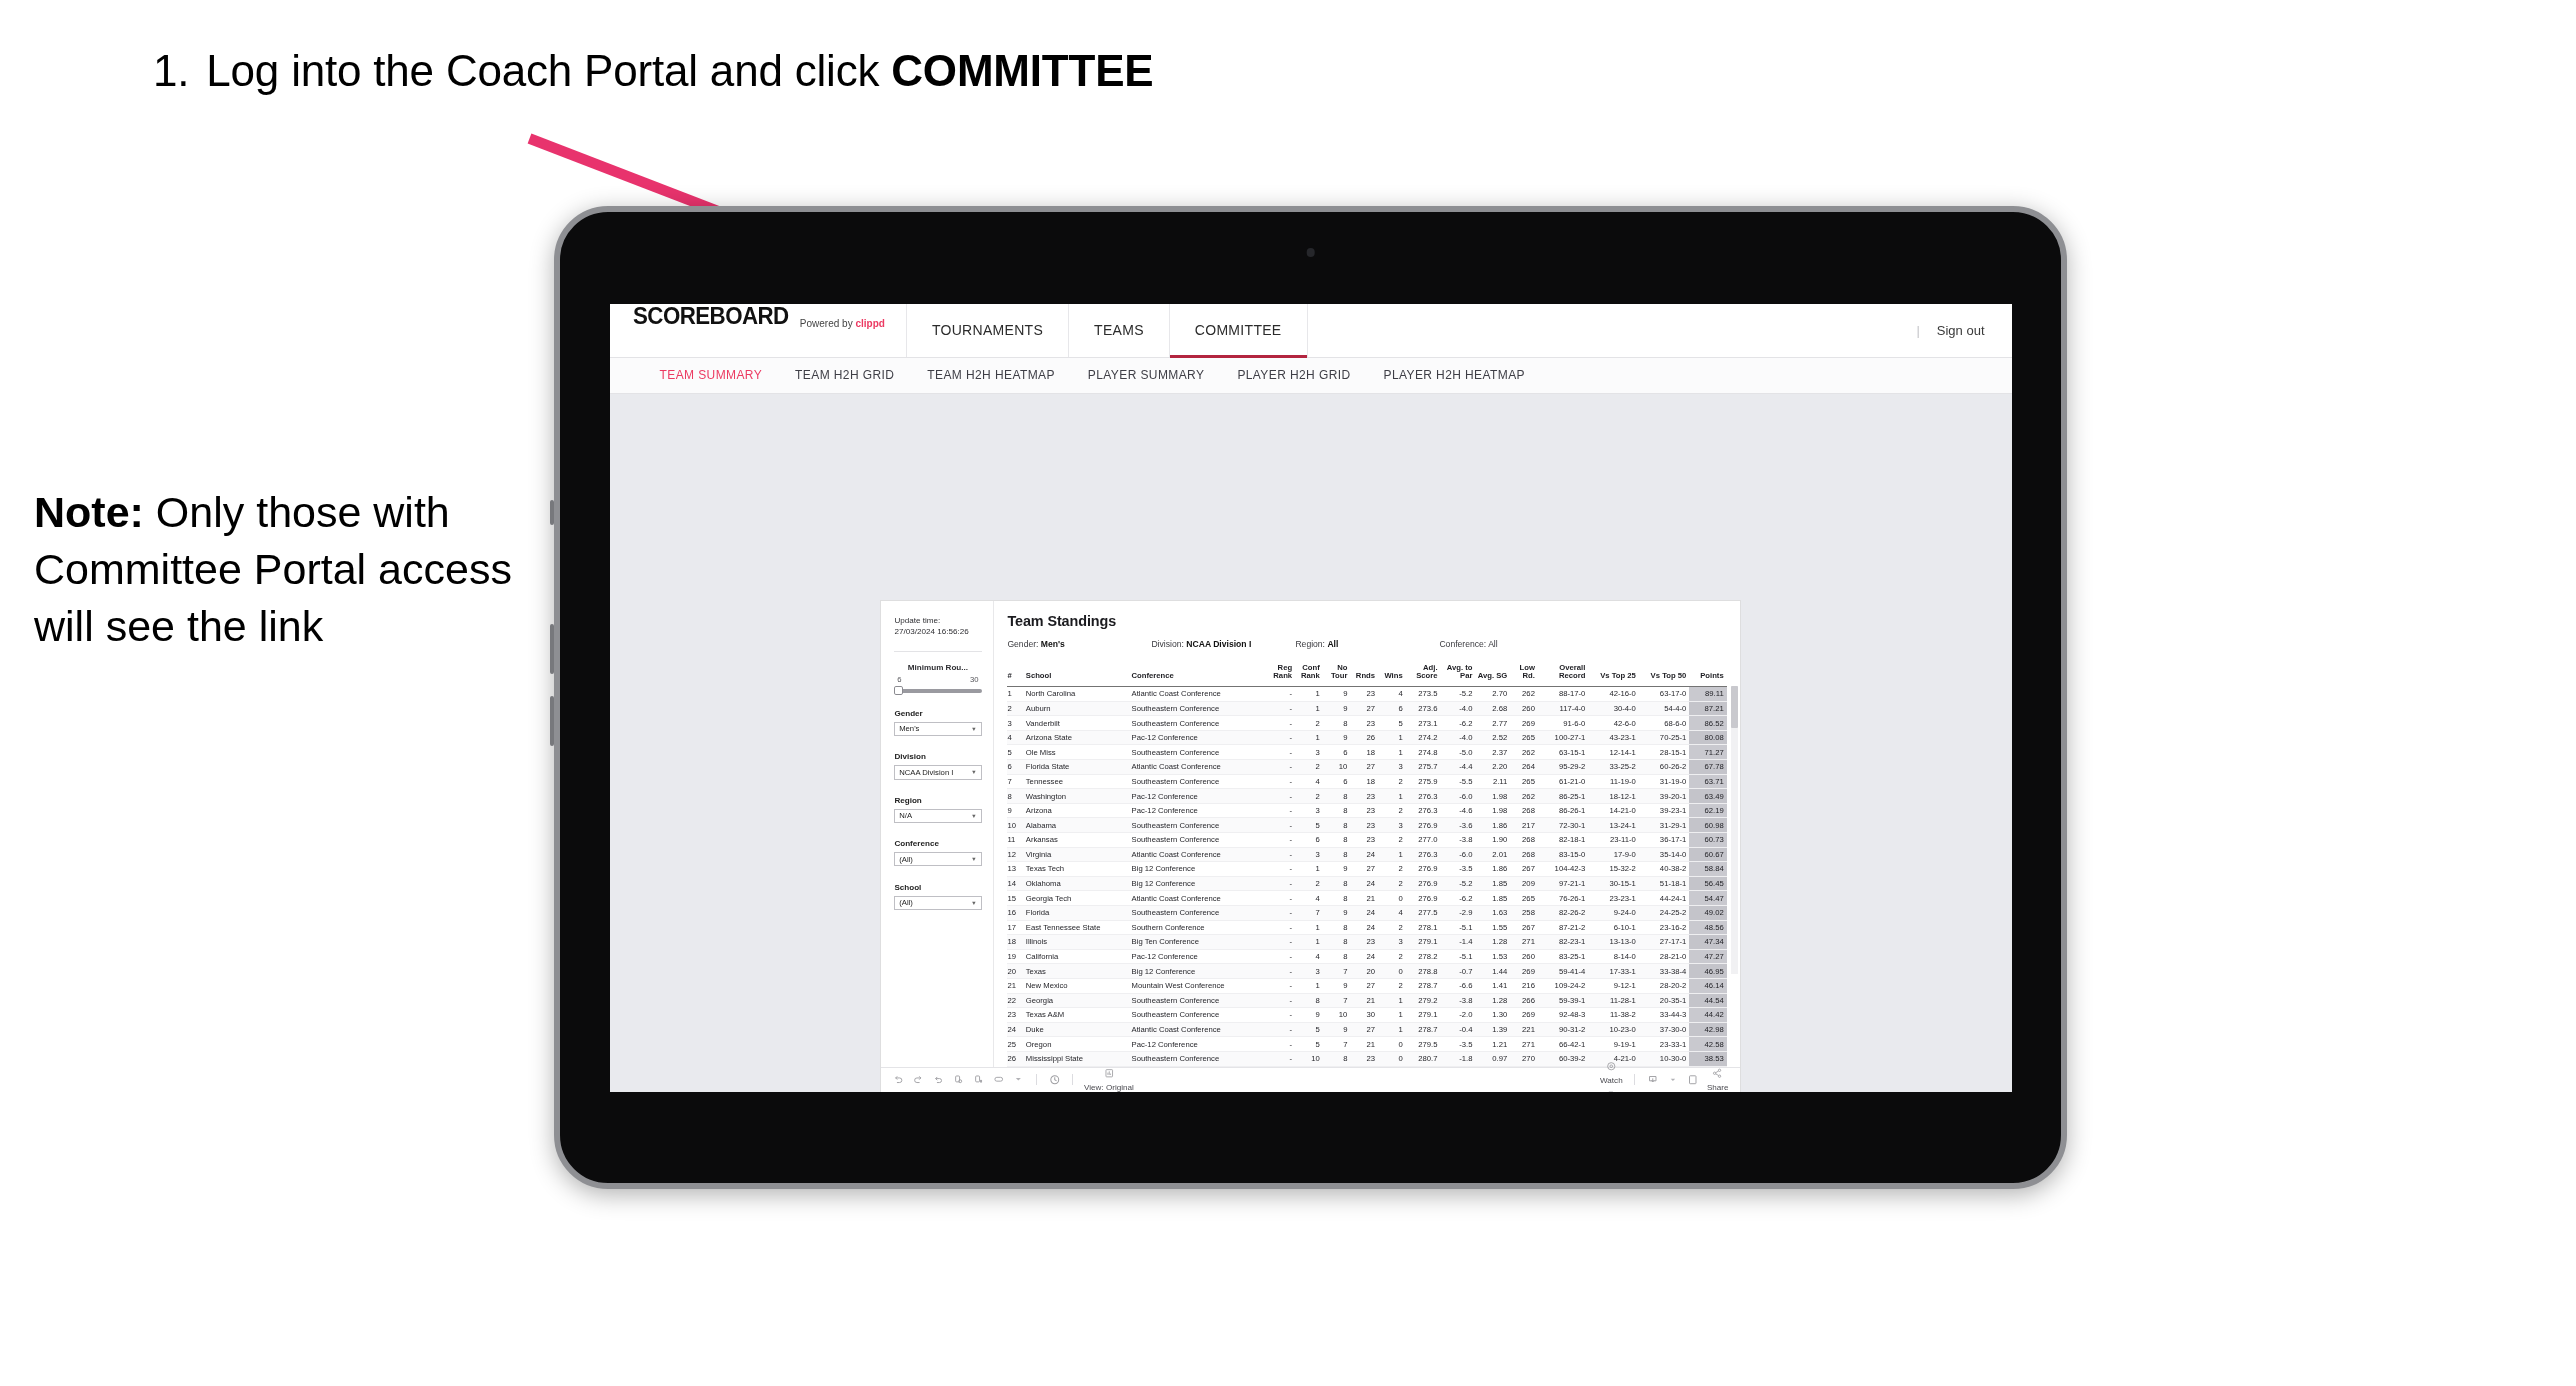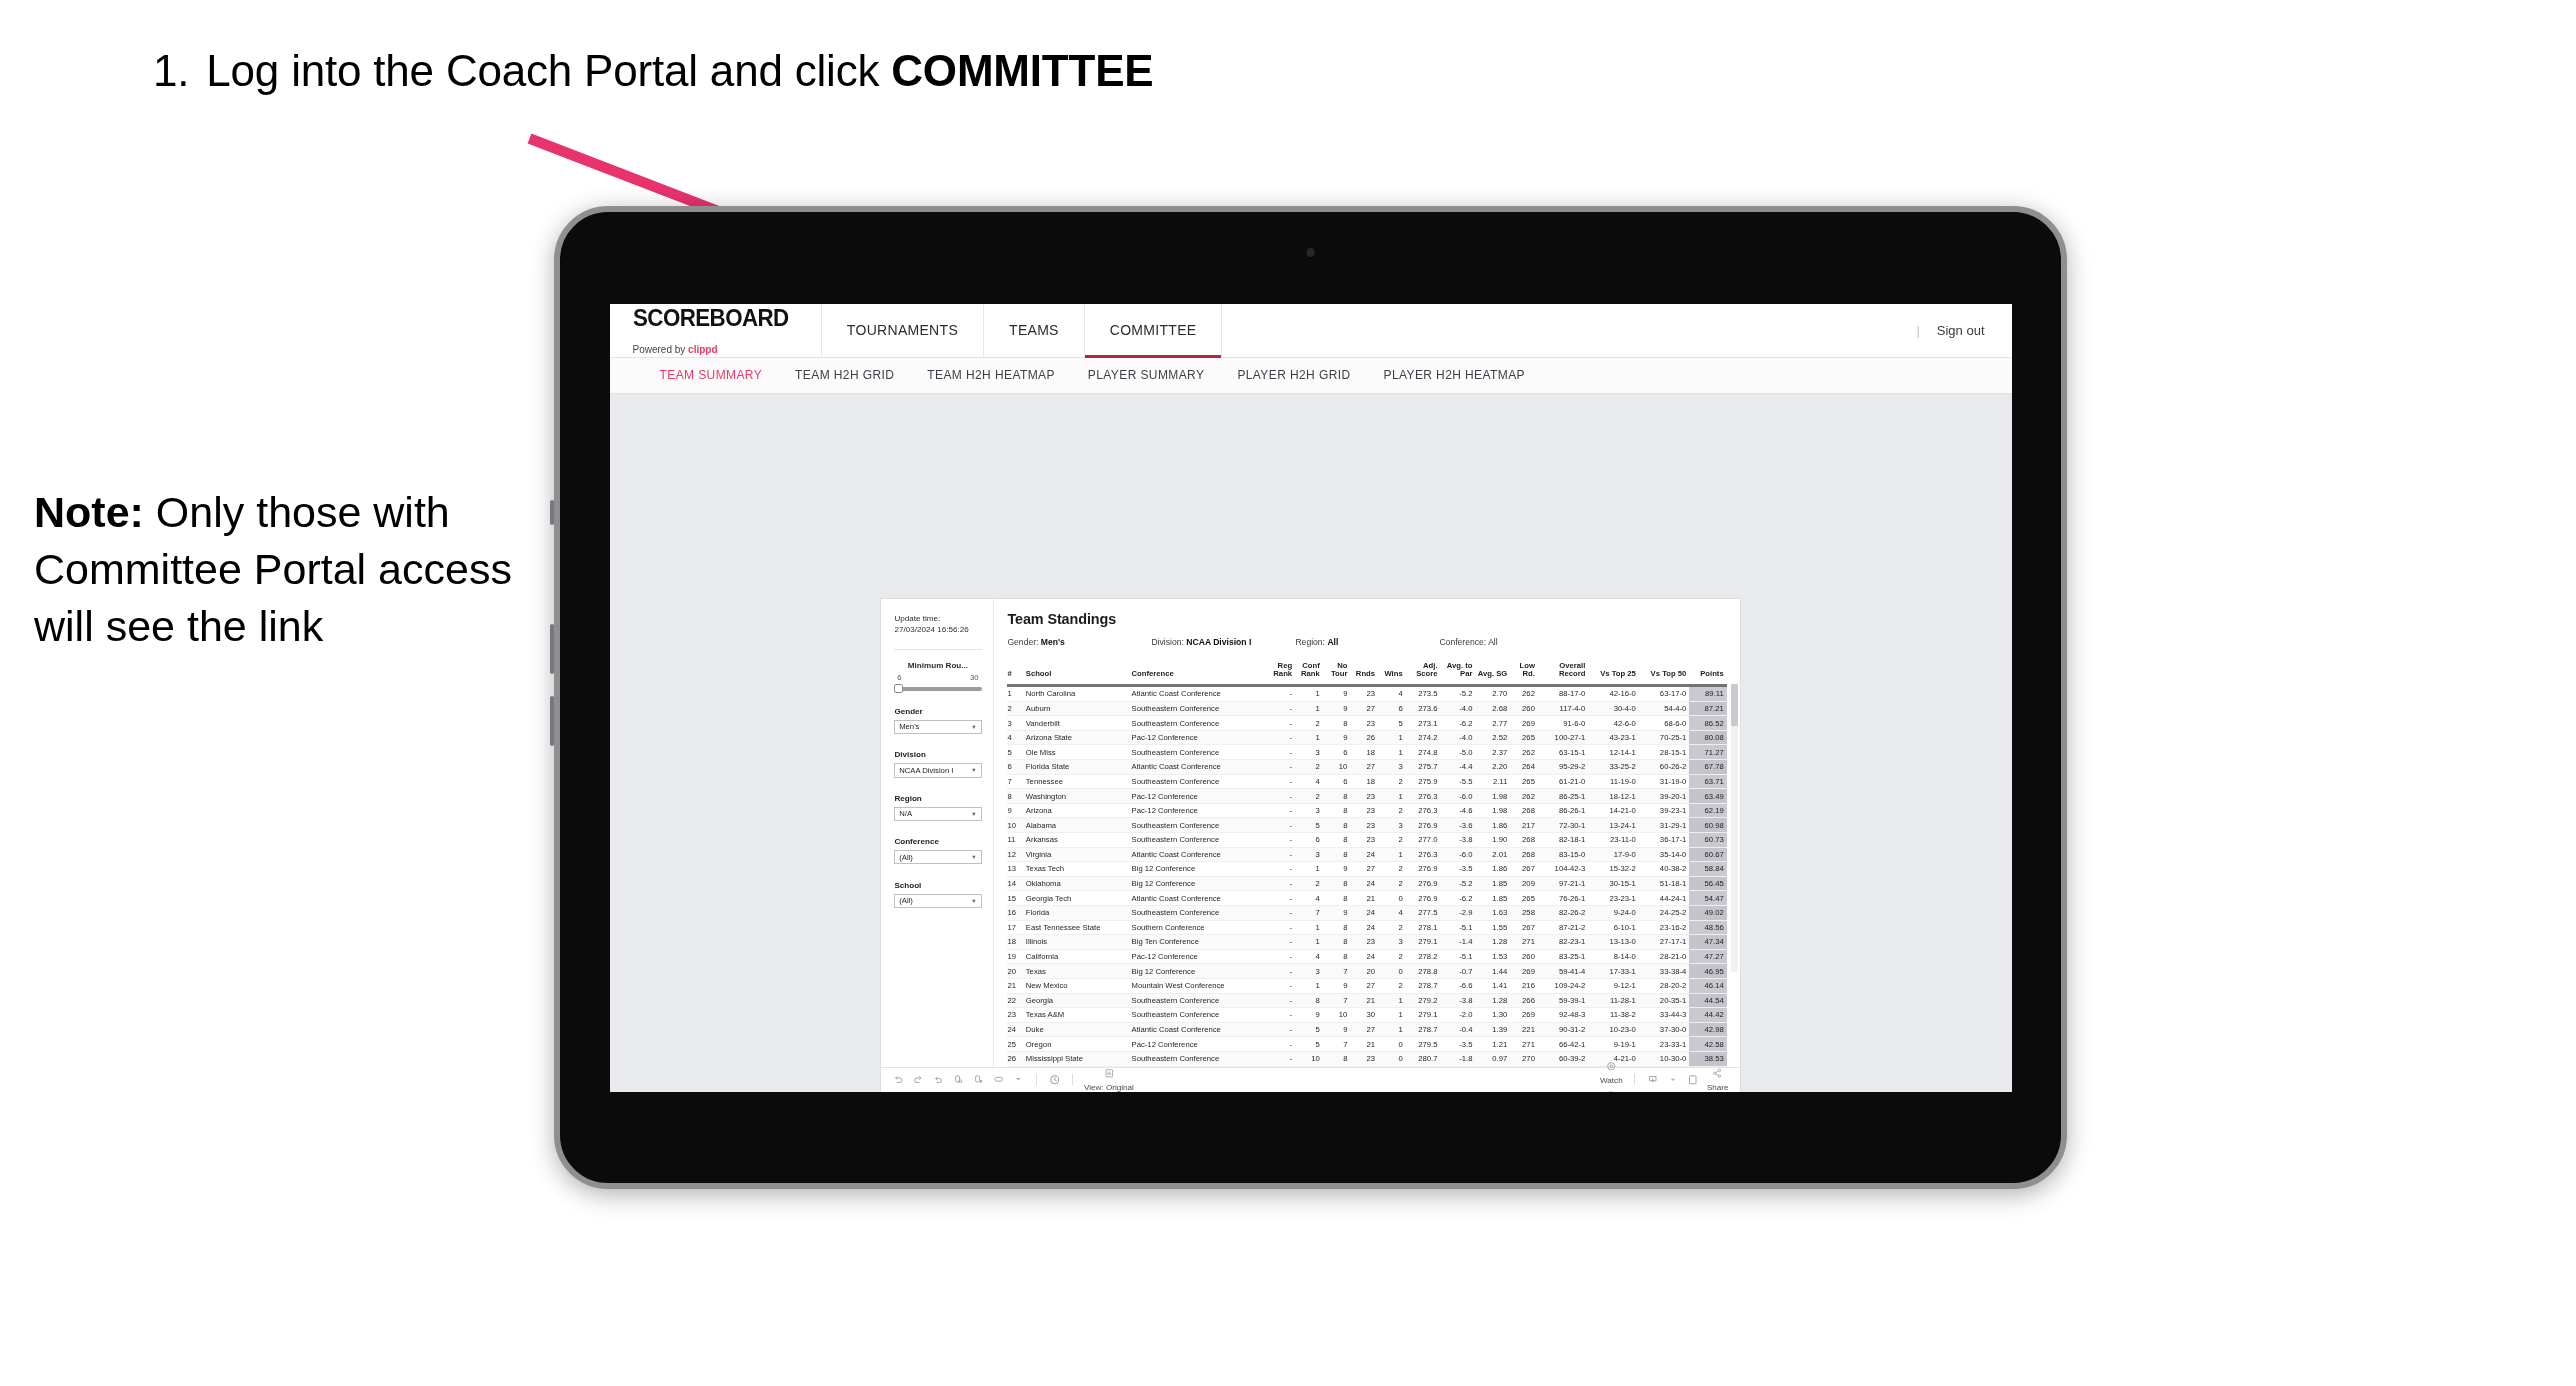--- a/index.html
+++ b/index.html
@@ -77,21 +77,21 @@
     display: flex; flex-direction: column;
   }
 
   
   .topnav {
     height: 54px; background: #fff;
     border-bottom: 1px solid #e3e3e6;
     display: flex; align-items: stretch; flex-shrink: 0;
   }
   .brand {
-    display: flex; flex-direction: column; justify-content: center;
+    display: flex; flex-direction: row; justify-content: center;
     padding: 0 21px 0 23px;
     border-right: 1px solid #e7e7ea;
     min-width: 161px;
   }
   .brand-name {
     font-family: "Liberation Sans Narrow", "Liberation Sans", sans-serif;
     font-weight: 700; font-size: 24px; letter-spacing: -0.6px;
     color: #111; line-height: 1; transform: scaleX(0.93); transform-origin: left center;
   }
   .brand-sub { font-size: 10px; color: #444; margin-top: 15px; line-height: 1; }
@@ -178,21 +178,21 @@
   .viz-meta .m { width: 144px; }
   .viz-meta .m:last-child { width: auto; }
   .viz-meta b { font-weight: 700; color: #111; }
 
   
   .tbl-wrap { position: relative; padding-right: 13.4px; }
   table.standings { border-collapse: collapse; width: 100%; font-size: 7.7px; color: #26262b; }
   table.standings thead th {
     font-weight: 700; font-size: 7.7px; color: #1d1d22;
     text-align: right; vertical-align: bottom;
-    padding: 4.8px 2.9px 4.8px 0; border-bottom: 3px solid #737373;
+    padding: 4.8px 2.9px 4.8px 0; border-bottom: 1px solid #737373;
     line-height: 1.15; white-space: normal;
   }
   table.standings thead th.l { text-align: left; }
   table.standings tbody td {
     padding: 2.3px 2.9px 2.3px 0; text-align: right;
     border-bottom: 1px solid #efeff1; white-space: nowrap;
   }
   table.standings tbody td.l { text-align: left; }
   table.standings tbody tr:nth-child(even) { background: #fafafb; }
   td.pts { background: #c9c9cf; color: #1d1d22; text-align: right; padding-right: 4.8px; font-variant-numeric: tabular-nums; }

